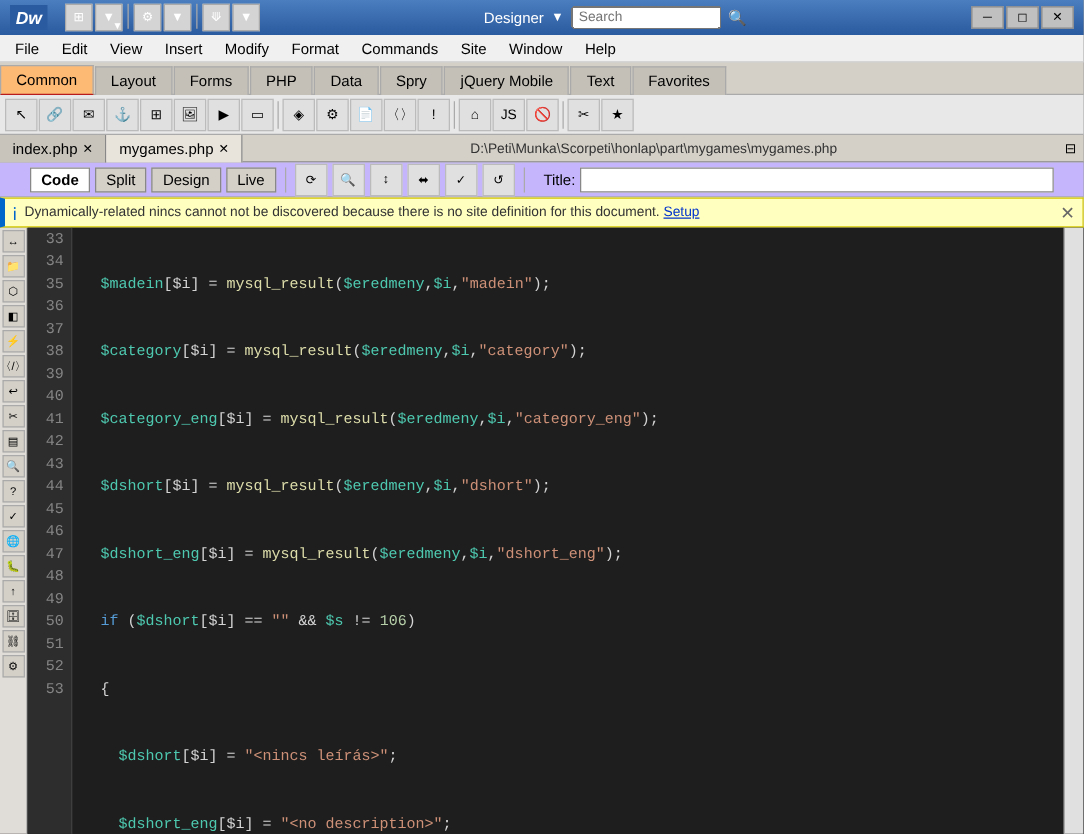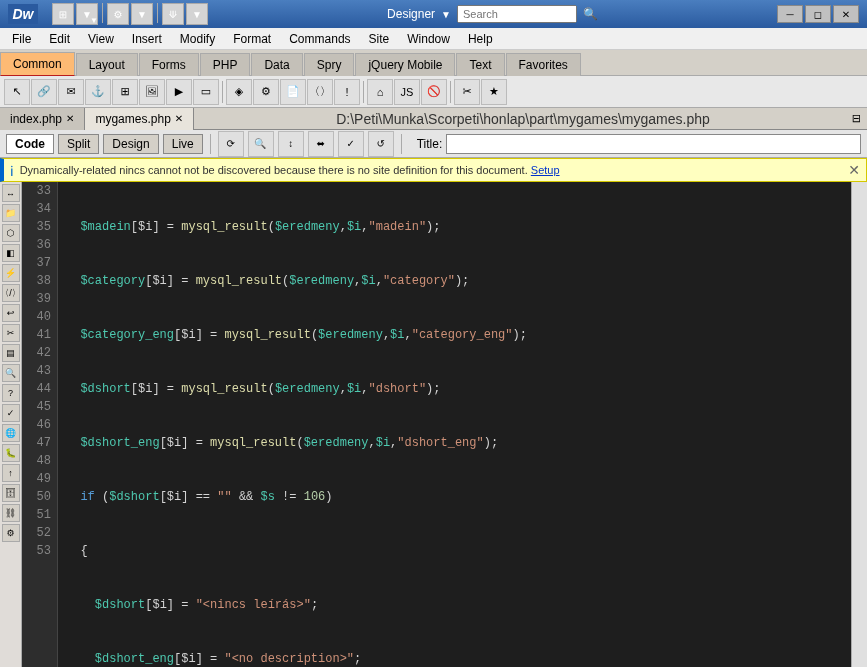--- a/index.html
+++ b/index.html
@@ -128,32 +128,32 @@
       border-right: 1px solid #888;
       background: #c8c4bc;
       display: flex; align-items: center; gap: 4px;
       height: 22px;
     }
     .doc-tab.active { background: #e8e4dc; font-weight: normal; }
     .doc-tab-close { font-size: 10px; cursor: pointer; }
     .doc-path {
       flex: 1;
       text-align: center;
-      font-size: 14px;
+      font-size: 11px;
       color: #333;
     }
     .doc-tab-right { margin-left: auto; padding-right: 6px; font-size: 11px; }
 
     
     #view-bar {
-      background: #e5e5e5;
+      background: #c4b5fd;
       height: 28px;
       display: flex;
       align-items: center;
-      padding: 2px 6px;
+      padding: 2px 24px;
       border-bottom: 1px solid #aaa;
       gap: 4px;
     }
     .view-btn {
       padding: 2px 8px;
       font-size: 12px;
       border: 1px solid #888;
       background: #d4d0c8;
       cursor: pointer;
     }

